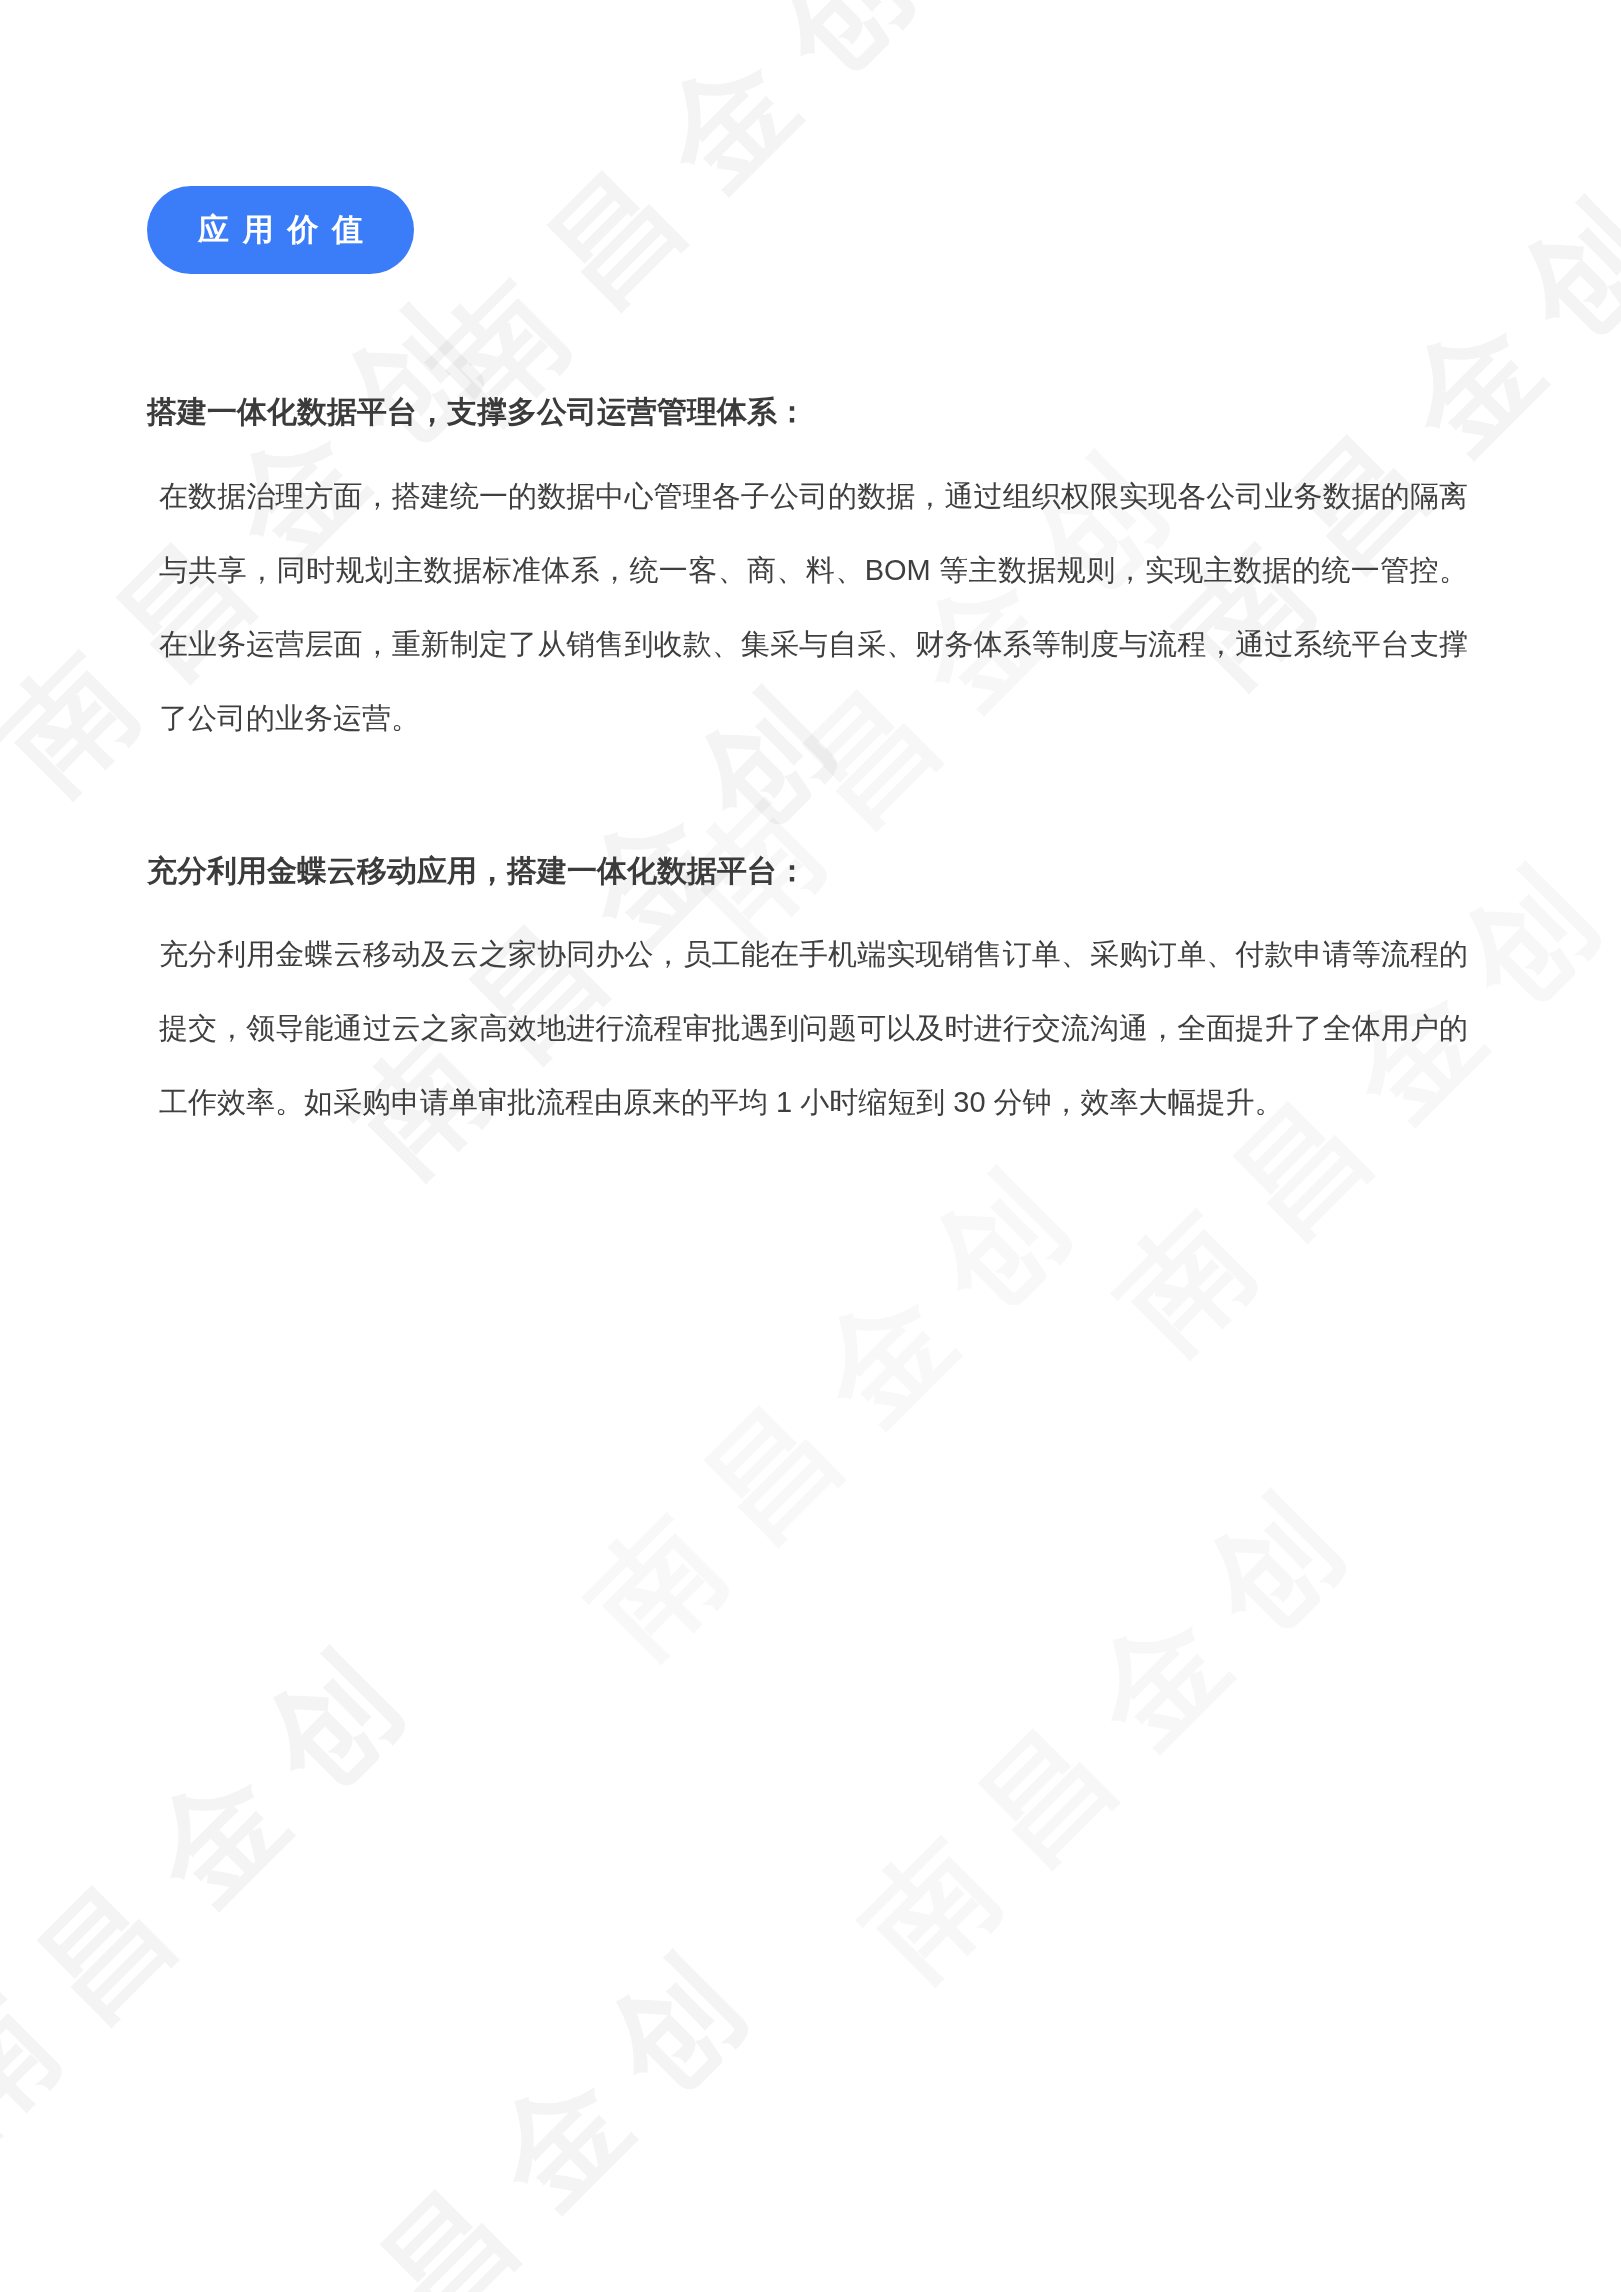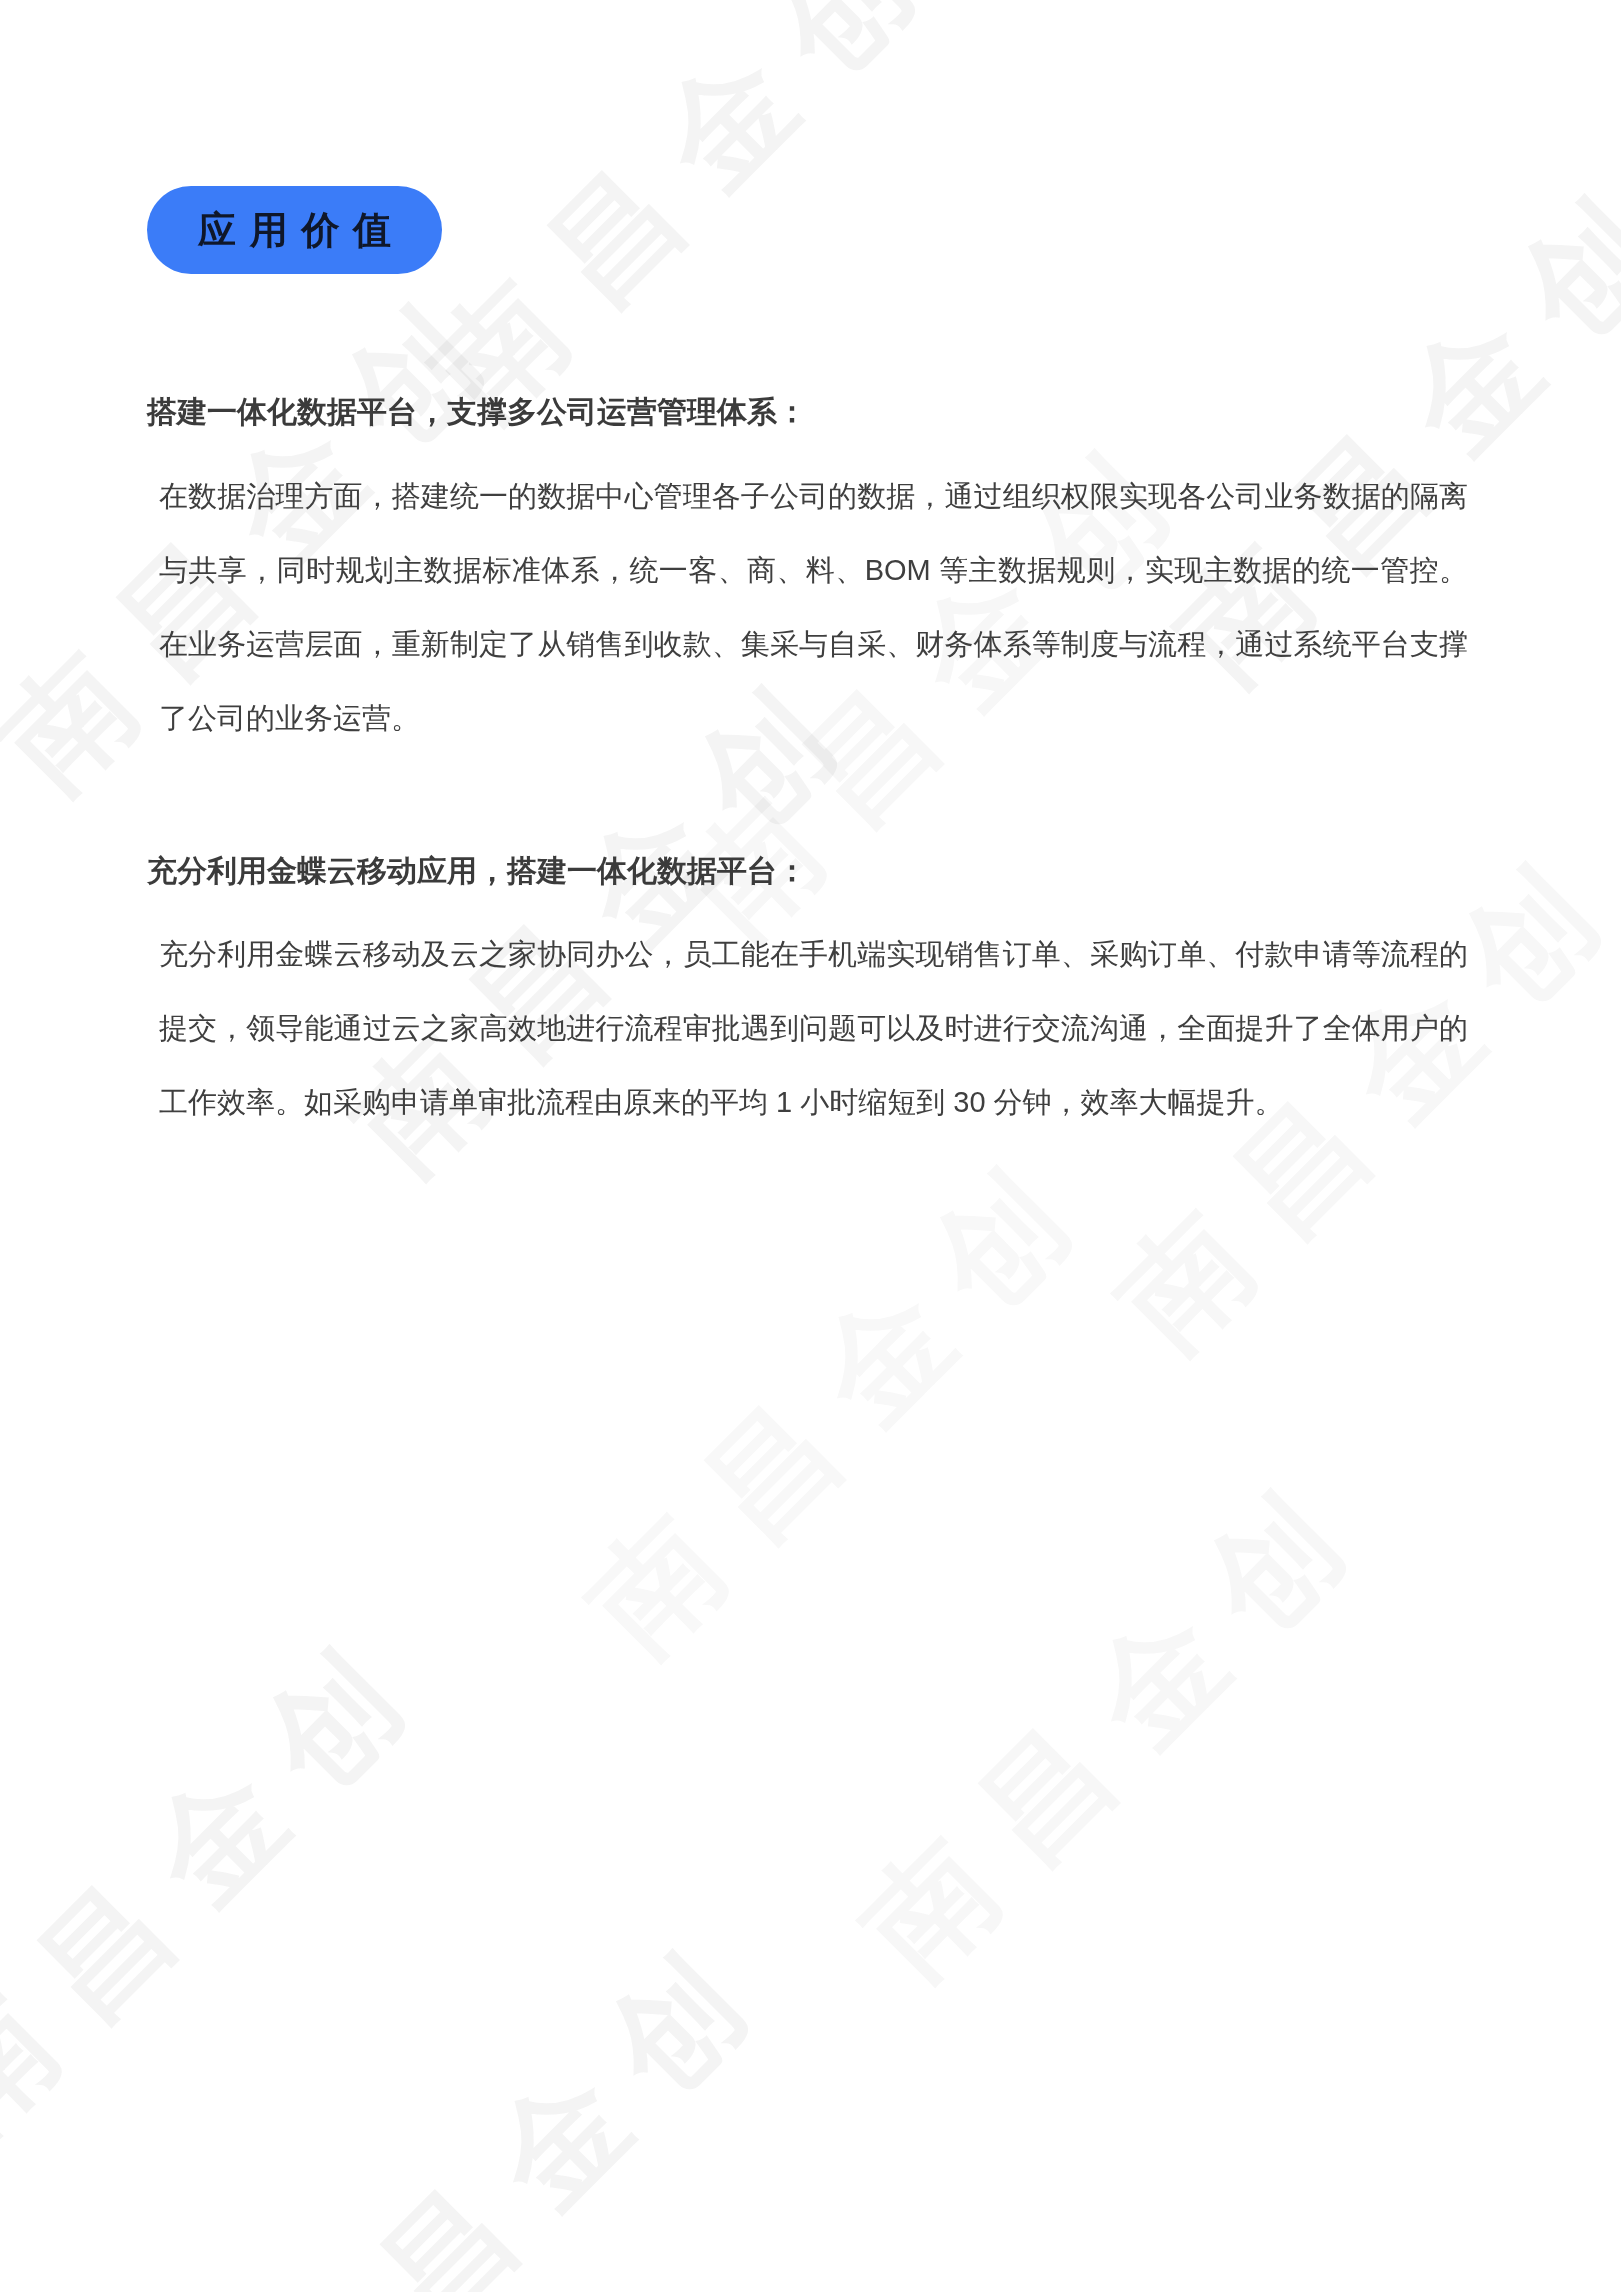--- a/index.html
+++ b/index.html
@@ -43,26 +43,26 @@
   .wm10 { left: 843px;  top: 1402px; color: rgba(40,40,40,0.03);  }
   
   .content {
     position: relative;
     z-index: 1;
     padding: 186px 141px 0 147px;
   }
   .badge {
     display: inline-block;
     background: #3B7CF8;
-    color: #0f172a;
+    color: #ffffff;
     border-radius: 45px;
     height: 88px;
     line-height: 88px;
     padding: 0 37px 0 51px;
-    font-size: 38px;
+    font-size: 31px;
     font-weight: bold;
     letter-spacing: 13.7px;
     margin-bottom: 116px;
   }
   .sec { margin: 0; }
   .sec + .sec { margin-top: 94px; }
   .sec-heading {
     margin: 0 0 25.5px 0;
     font-size: 30px;
     line-height: 43px;

